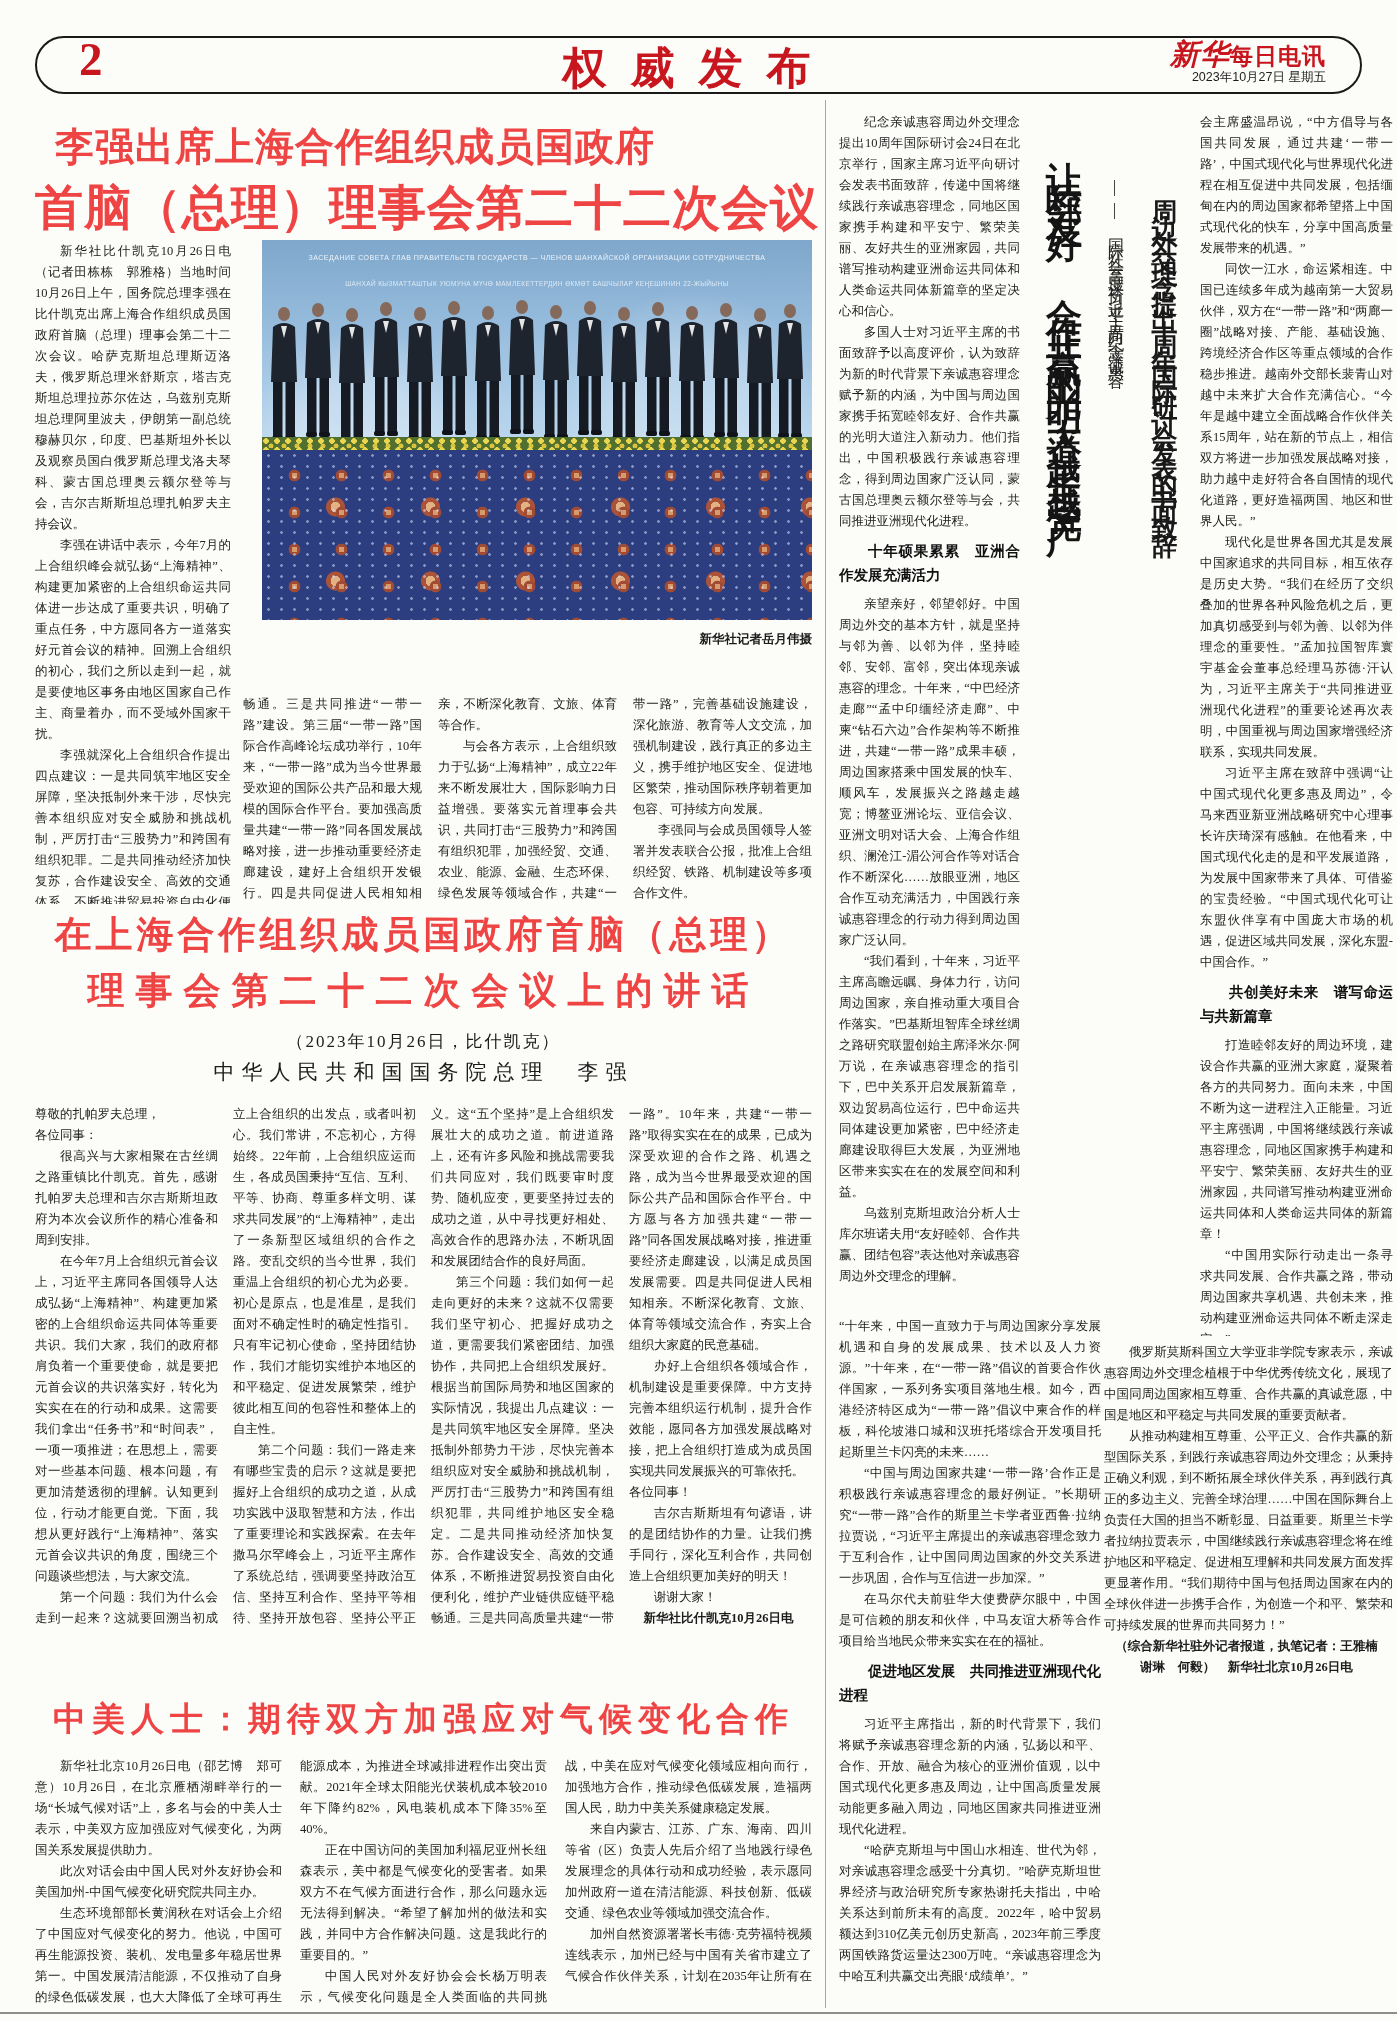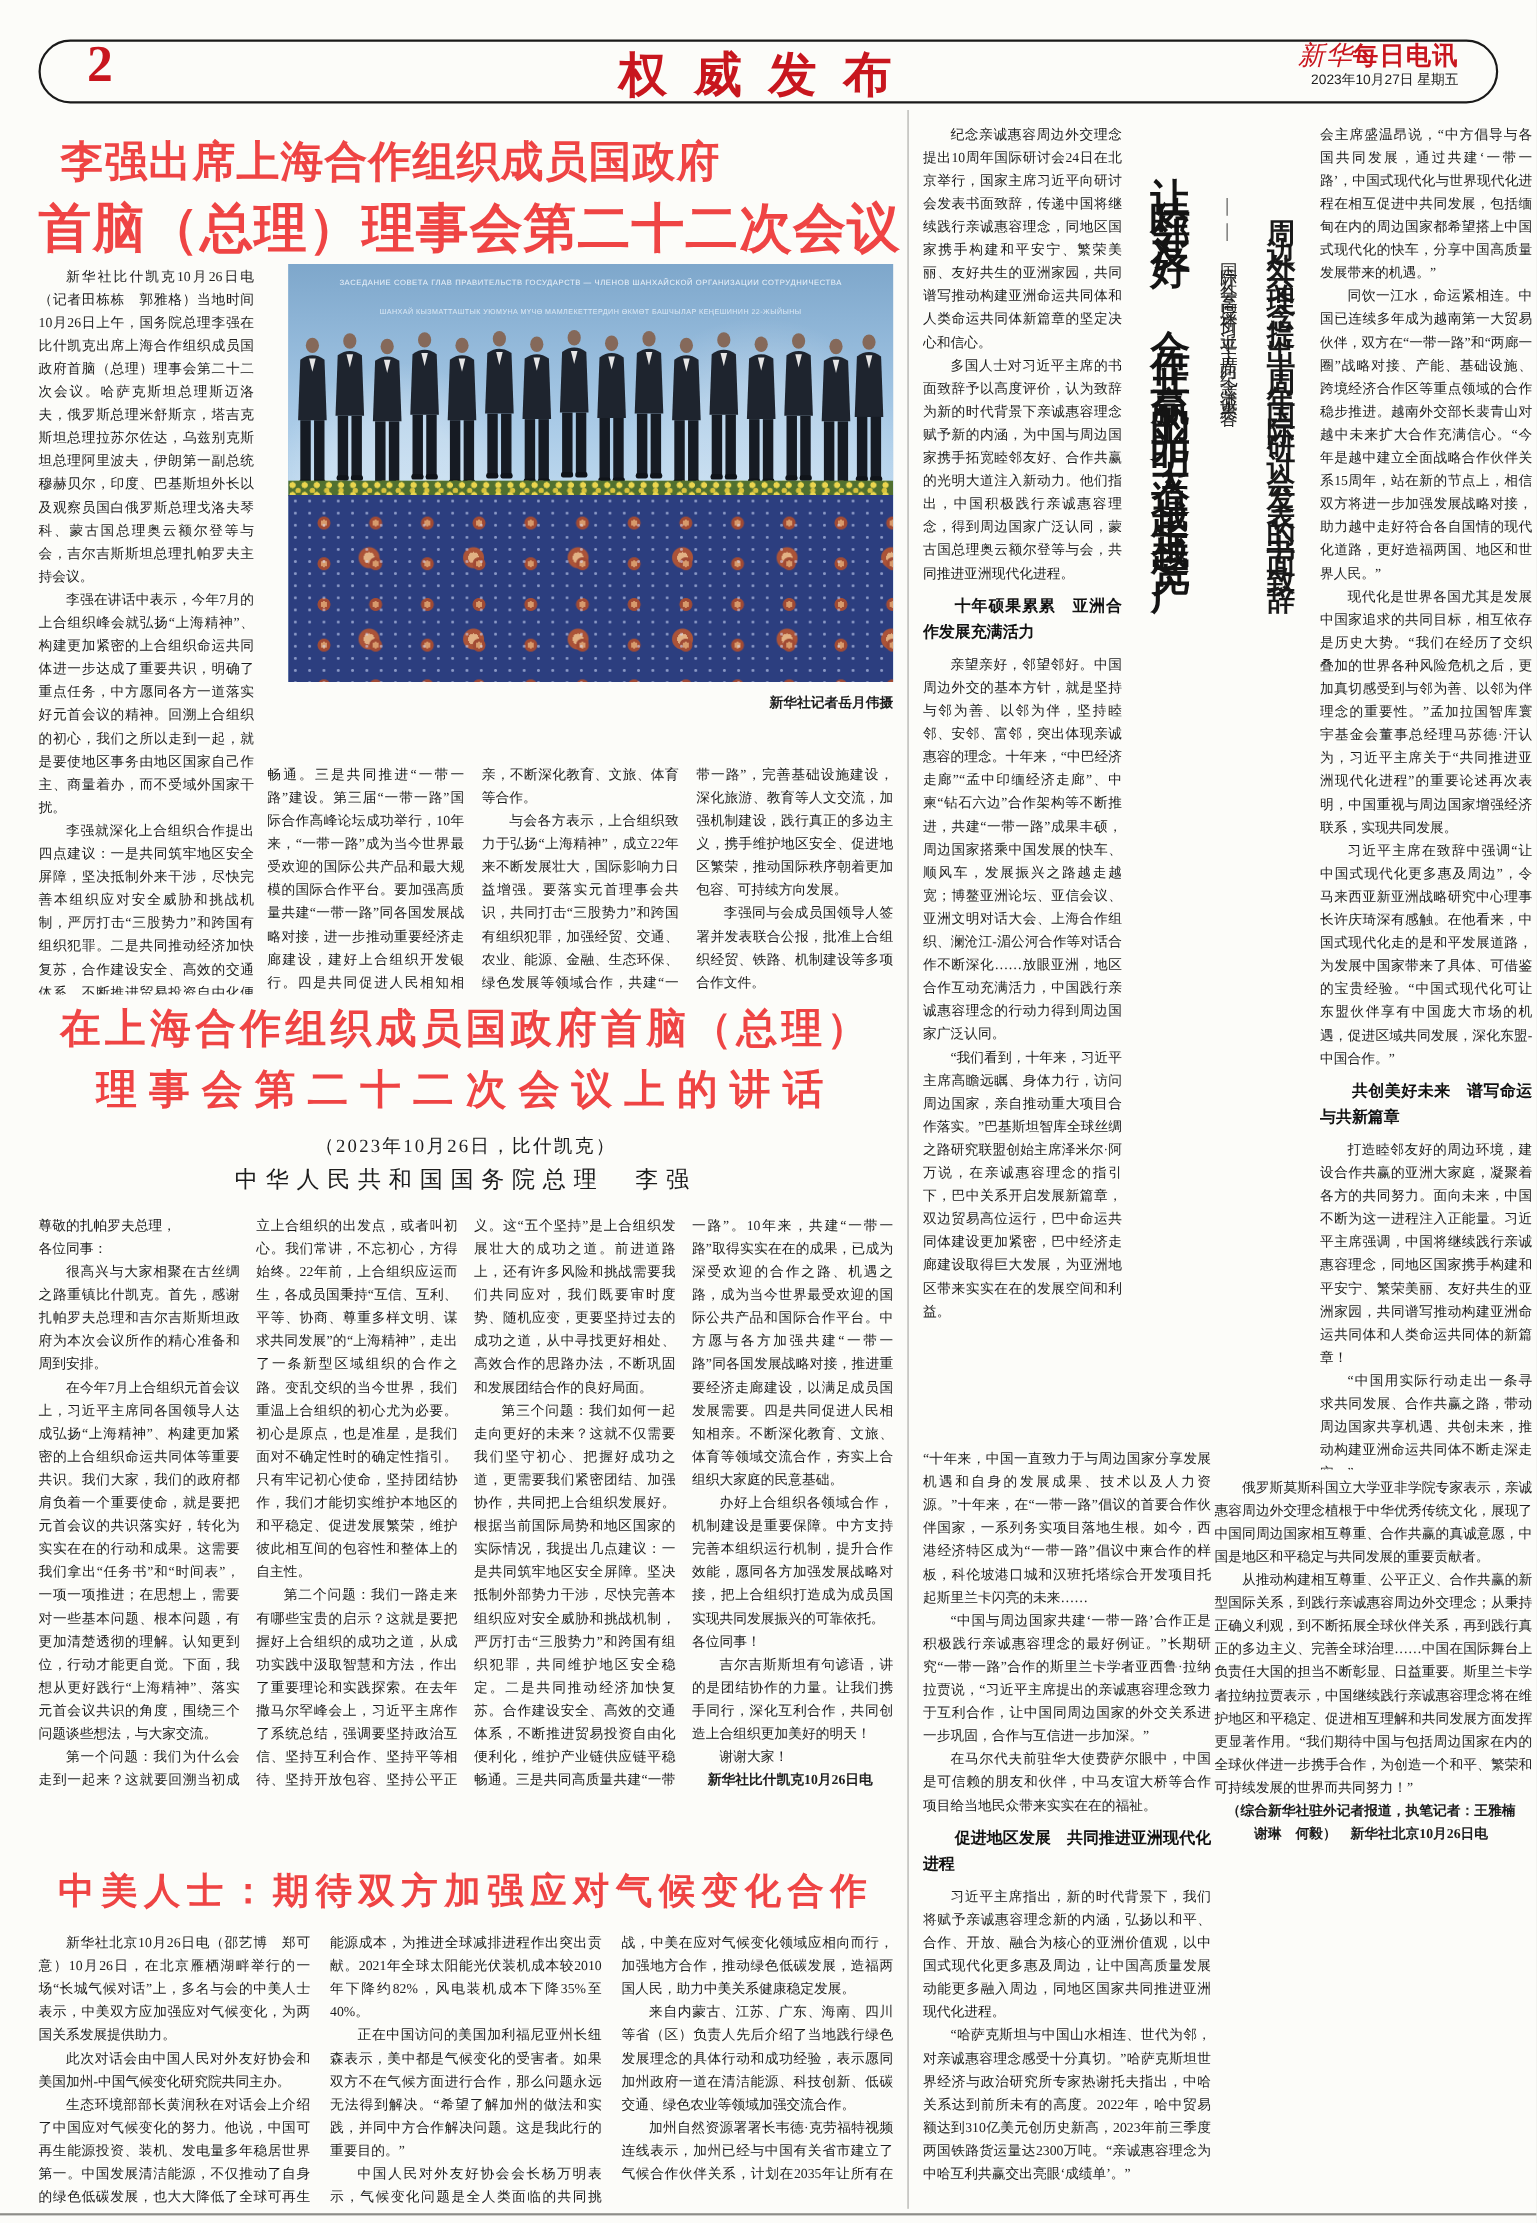--- a/index.html
+++ b/index.html
@@ -11,21 +11,21 @@
   }
   [data-name]{ }
   
   .masthead{ position:absolute; left:35px; top:36px; width:1327px; height:58px;
     border:2.5px solid #1a1a1a; border-radius:29px; }
   .page-num{ position:absolute; left:42px; top:-6px; font-size:47px; font-weight:bold;
     color:#c8161e; font-family:"Liberation Serif", serif; }
   .section-title{ position:absolute; left:50%; transform:translateX(-50%); top:1px;
     font-size:44px; font-weight:bold; color:#c8161e; letter-spacing:24px; white-space:nowrap; }
   .brand{ position:absolute; right:34px; top:1px; text-align:right; line-height:1.05; }
-  .brand-script{ font-size:24px; font-weight:normal; font-style:italic; color:#c8161e; letter-spacing:1px; }
+  .brand-script{ font-size:29px; font-weight:bold; font-style:italic; color:#c8161e; letter-spacing:1px; }
   .brand-rest{ font-size:23px; font-weight:bold; color:#c8161e; letter-spacing:1px; }
   .brand-date{ font-size:12.5px; color:#1c1c1c; margin-top:2px; font-family:"Liberation Sans", sans-serif; }
   
   .bodytext{ font-size:12.5px; line-height:21px; text-align:justify; overflow:hidden; }
   .bodytext p{ text-indent:2em; }
   .bodytext p.noindent{ text-indent:0; }
   .bodytext p.subhead{ font-family:"Liberation Sans", sans-serif; font-weight:bold;
     font-size:14.5px; line-height:24px; margin:7px 0; color:#111; }
   .bodytext p.closing{ text-align:center; font-weight:bold; text-indent:0; padding-right:4px; }
   .headline{ position:absolute; text-align:center; font-weight:bold; color:#ef4444; white-space:nowrap; }
@@ -194,20 +194,21 @@
       <p data-name="paragraph">加州自然资源署署长韦德·克劳福特视频连线表示，加州已经与中国有关省市建立了气候合作伙伴关系，计划在2035年让所有在加州销售的新车实现零排放，愿同中方加强清洁能源等领域合作。</p>
     </div>
 
   <div class="vrule" data-name="vertical-divider"></div>
   <div class="bodytext a4-colM" data-name="article4-middle-column">
       <p data-name="paragraph">纪念亲诚惠容周边外交理念提出10周年国际研讨会24日在北京举行，国家主席习近平向研讨会发表书面致辞，传递中国将继续践行亲诚惠容理念，同地区国家携手构建和平安宁、繁荣美丽、友好共生的亚洲家园，共同谱写推动构建亚洲命运共同体和人类命运共同体新篇章的坚定决心和信心。</p>
       <p data-name="paragraph">多国人士对习近平主席的书面致辞予以高度评价，认为致辞为新的时代背景下亲诚惠容理念赋予新的内涵，为中国与周边国家携手拓宽睦邻友好、合作共赢的光明大道注入新动力。他们指出，中国积极践行亲诚惠容理念，得到周边国家广泛认同，蒙古国总理奥云额尔登等与会，共同推进亚洲现代化进程。</p>
       <p class="subhead" data-name="paragraph">十年硕果累累　亚洲合作发展充满活力</p>
       <p data-name="paragraph">亲望亲好，邻望邻好。中国周边外交的基本方针，就是坚持与邻为善、以邻为伴，坚持睦邻、安邻、富邻，突出体现亲诚惠容的理念。十年来，“中巴经济走廊”“孟中印缅经济走廊”、中柬“钻石六边”合作架构等不断推进，共建“一带一路”成果丰硕，周边国家搭乘中国发展的快车、顺风车，发展振兴之路越走越宽；博鳌亚洲论坛、亚信会议、亚洲文明对话大会、上海合作组织、澜沧江-湄公河合作等对话合作不断深化……放眼亚洲，地区合作互动充满活力，中国践行亲诚惠容理念的行动力得到周边国家广泛认同。</p>
       <p data-name="paragraph">“我们看到，十年来，习近平主席高瞻远瞩、身体力行，访问周边国家，亲自推动重大项目合作落实。”巴基斯坦智库全球丝绸之路研究联盟创始主席泽米尔·阿万说，在亲诚惠容理念的指引下，巴中关系开启发展新篇章，双边贸易高位运行，巴中命运共同体建设更加紧密，巴中经济走廊建设取得巨大发展，为亚洲地区带来实实在在的发展空间和利益。</p>
+      <p data-name="paragraph">乌兹别克斯坦政治分析人士库尔班诺夫用“友好睦邻、合作共赢、团结包容”表达他对亲诚惠容周边外交理念的理解。</p>
     </div>
   <div class="a4-vtitle" data-name="article4-vertical-headline">让睦邻友好、合作共赢的光明大道越走越宽广</div>
   <div class="a4-vsub1" data-name="article4-vertical-subtitle-1">——国际社会高度评价习近平主席向纪念亲诚惠容</div>
   <div class="a4-vsub2" data-name="article4-vertical-subtitle-2">周边外交理念提出十周年国际研讨会发表的书面致辞</div>
   <div class="bodytext a4-colR" data-name="article4-right-column">
       <p class="noindent" data-name="paragraph">会主席盛温昂说，“中方倡导与各国共同发展，通过共建‘一带一路’，中国式现代化与世界现代化进程在相互促进中共同发展，包括缅甸在内的周边国家都希望搭上中国式现代化的快车，分享中国高质量发展带来的机遇。”</p>
       <p data-name="paragraph">同饮一江水，命运紧相连。中国已连续多年成为越南第一大贸易伙伴，双方在“一带一路”和“两廊一圈”战略对接、产能、基础设施、跨境经济合作区等重点领域的合作稳步推进。越南外交部长裴青山对越中未来扩大合作充满信心。“今年是越中建立全面战略合作伙伴关系15周年，站在新的节点上，相信双方将进一步加强发展战略对接，助力越中走好符合各自国情的现代化道路，更好造福两国、地区和世界人民。”</p>
       <p data-name="paragraph">现代化是世界各国尤其是发展中国家追求的共同目标，相互依存是历史大势。“我们在经历了交织叠加的世界各种风险危机之后，更加真切感受到与邻为善、以邻为伴理念的重要性。”孟加拉国智库寰宇基金会董事总经理马苏德·汗认为，习近平主席关于“共同推进亚洲现代化进程”的重要论述再次表明，中国重视与周边国家增强经济联系，实现共同发展。</p>
       <p data-name="paragraph">习近平主席在致辞中强调“让中国式现代化更多惠及周边”，令马来西亚新亚洲战略研究中心理事长许庆琦深有感触。在他看来，中国式现代化走的是和平发展道路，为发展中国家带来了具体、可借鉴的宝贵经验。“中国式现代化可让东盟伙伴享有中国庞大市场的机遇，促进区域共同发展，深化东盟-中国合作。”</p>
       <p class="subhead" data-name="paragraph">共创美好未来　谱写命运与共新篇章</p>

